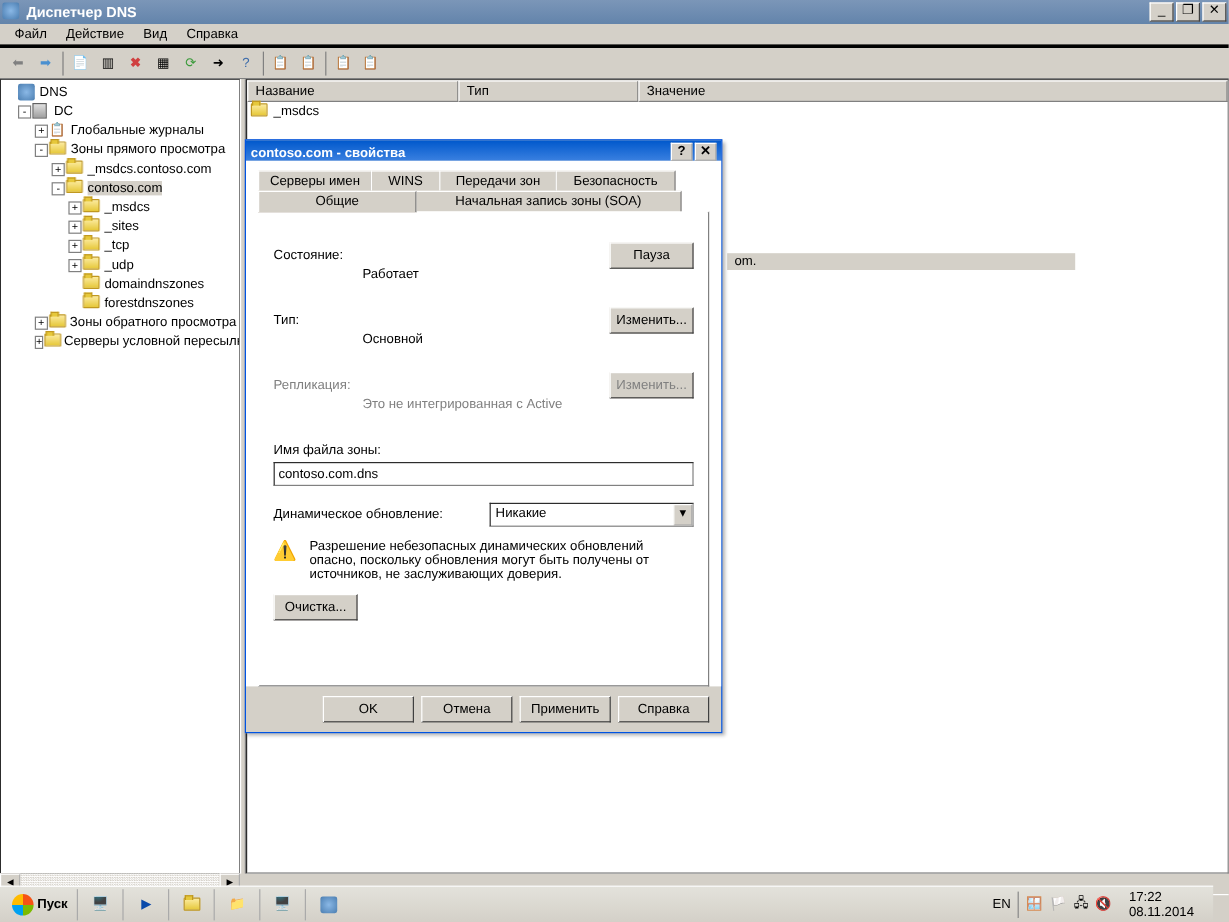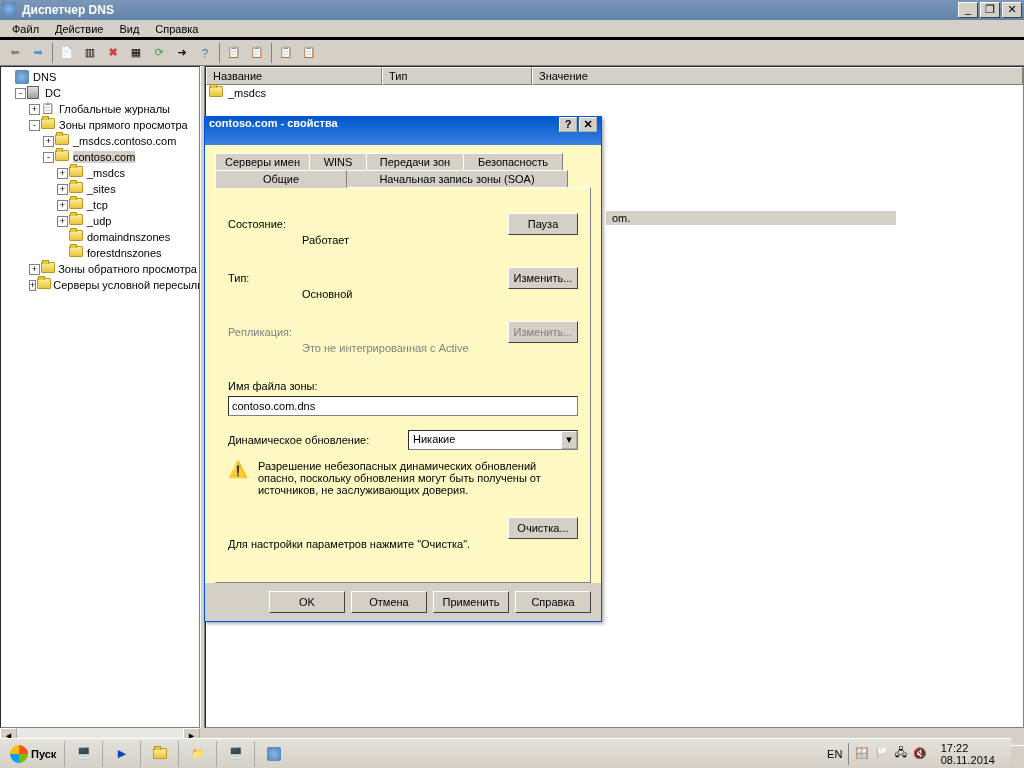--- a/index.html
+++ b/index.html
@@ -38,24 +38,24 @@
 .hscroll .track { flex: 1; background: repeating-conic-gradient(#d4d0c8 0% 25%, #fff 0% 50%) 50% / 2px 2px; }
 .statusbar { height: 20px; border-top: 1px solid #fff; }
 
 .taskbar { position: absolute; bottom: 0; left: 0; right: 13px; height: 30px; background: linear-gradient(to bottom, #e3e2db, #d4d0c8); display: flex; align-items: center; padding: 0 2px; border-top: 1px solid #fff; }
 .taskbar .start { display: flex; align-items: center; gap: 3px; padding: 2px 8px; cursor: pointer; }
 .taskbar .tbicon { width: 38px; height: 26px; display: flex; align-items: center; justify-content: center; cursor: pointer; border-left: 1px solid #aaa; }
 .taskbar .tray { margin-left: auto; display: flex; align-items: center; gap: 6px; padding: 0 6px; }
 .taskbar .clock { font-size: 10px; line-height: 12px; padding: 0 8px; }
 
 .dialog { position: absolute; top: 116px; left: 204px; width: 398px; background: #d4d0c8; border: 1px solid #0054e3; box-shadow: 2px 2px 3px rgba(0,0,0,.3); }
-.dialog .dtitle { background: linear-gradient(to bottom, #0058cc, #3a80e0); height: 28px; display: flex; align-items: flex-start; padding: 0 4px; color: #fff; font-weight: bold; }
+.dialog .dtitle { background: linear-gradient(to bottom, #0058cc, #3a80e0); height: 17px; display: flex; align-items: flex-end; padding: 0 4px; color: #fff; font-weight: bold; }
 .dialog .dtitle .t { flex: 1; }
 .dialog .dtitle .dbtn { width: 18px; height: 15px; background: #d4d0c8; border: 1px outset #fff; color: #000; text-align: center; line-height: 12px; margin-left: 2px; cursor: pointer; font-weight: bold; }
-.dialog .tabs-back { background: #fef9c3; padding: 8px 10px 0 10px; }
+.dialog .tabs-back { background: #ffffff; padding: 8px 10px 0 10px; }
 .dialog .tabrow { display: flex; }
 .dialog .tab { padding: 2px 0; text-align: center; border: 1px solid #808080; border-bottom: none; background: #d4d0c8; cursor: pointer; border-top-color: #fff; border-left-color: #fff; margin-right: -1px; font-size: 11px; }
 .dialog .tab.active { background: #d4d0c8; position: relative; z-index: 2; border-bottom: 1px solid #d4d0c8; margin-bottom: -1px; }
 .dialog .tabrow.back .tab { font-size: 11px; }
 .dialog .tabbody { border: 1px solid; border-color: #fff #808080 #808080 #fff; padding: 14px 12px; height: 396px; }
 .dialog .row { display: flex; align-items: center; margin-bottom: 10px; }
 .dialog .row .lbl { width: 74px; }
 .dialog .row .val { flex: 1; margin-top: 32px; }
 .dialog button.dlgbtn { width: 70px; height: 22px; background: #d4d0c8; border: 1px solid; border-color: #fff #404040 #404040 #fff; cursor: pointer; }
 .dialog button.dlgbtn:disabled { color: #808080; cursor: default; }
@@ -281,21 +281,20 @@
         <div class="combo" style="flex:1">
           <span class="ctext">Никакие</span>
           <span class="carrow">▾</span>
         </div>
       </div>
       <div class="warn">
         <span class="warnicon">⚠️</span>
         <span>Разрешение небезопасных динамических обновлений опасно, поскольку обновления могут быть получены от источников, не заслуживающих доверия.</span>
       </div>
       <div class="row" style="margin-top:10px">
-        <span class="val">Для настройки параметров нажмите "Очистка".</span>
         <button class="dlgbtn">Очистка...</button>
       </div>
     </div>
   </div>
   <div class="bottom">
     <button>OK</button>
     <button>Отмена</button>
     <button>Применить</button>
     <button>Справка</button>
   </div>

